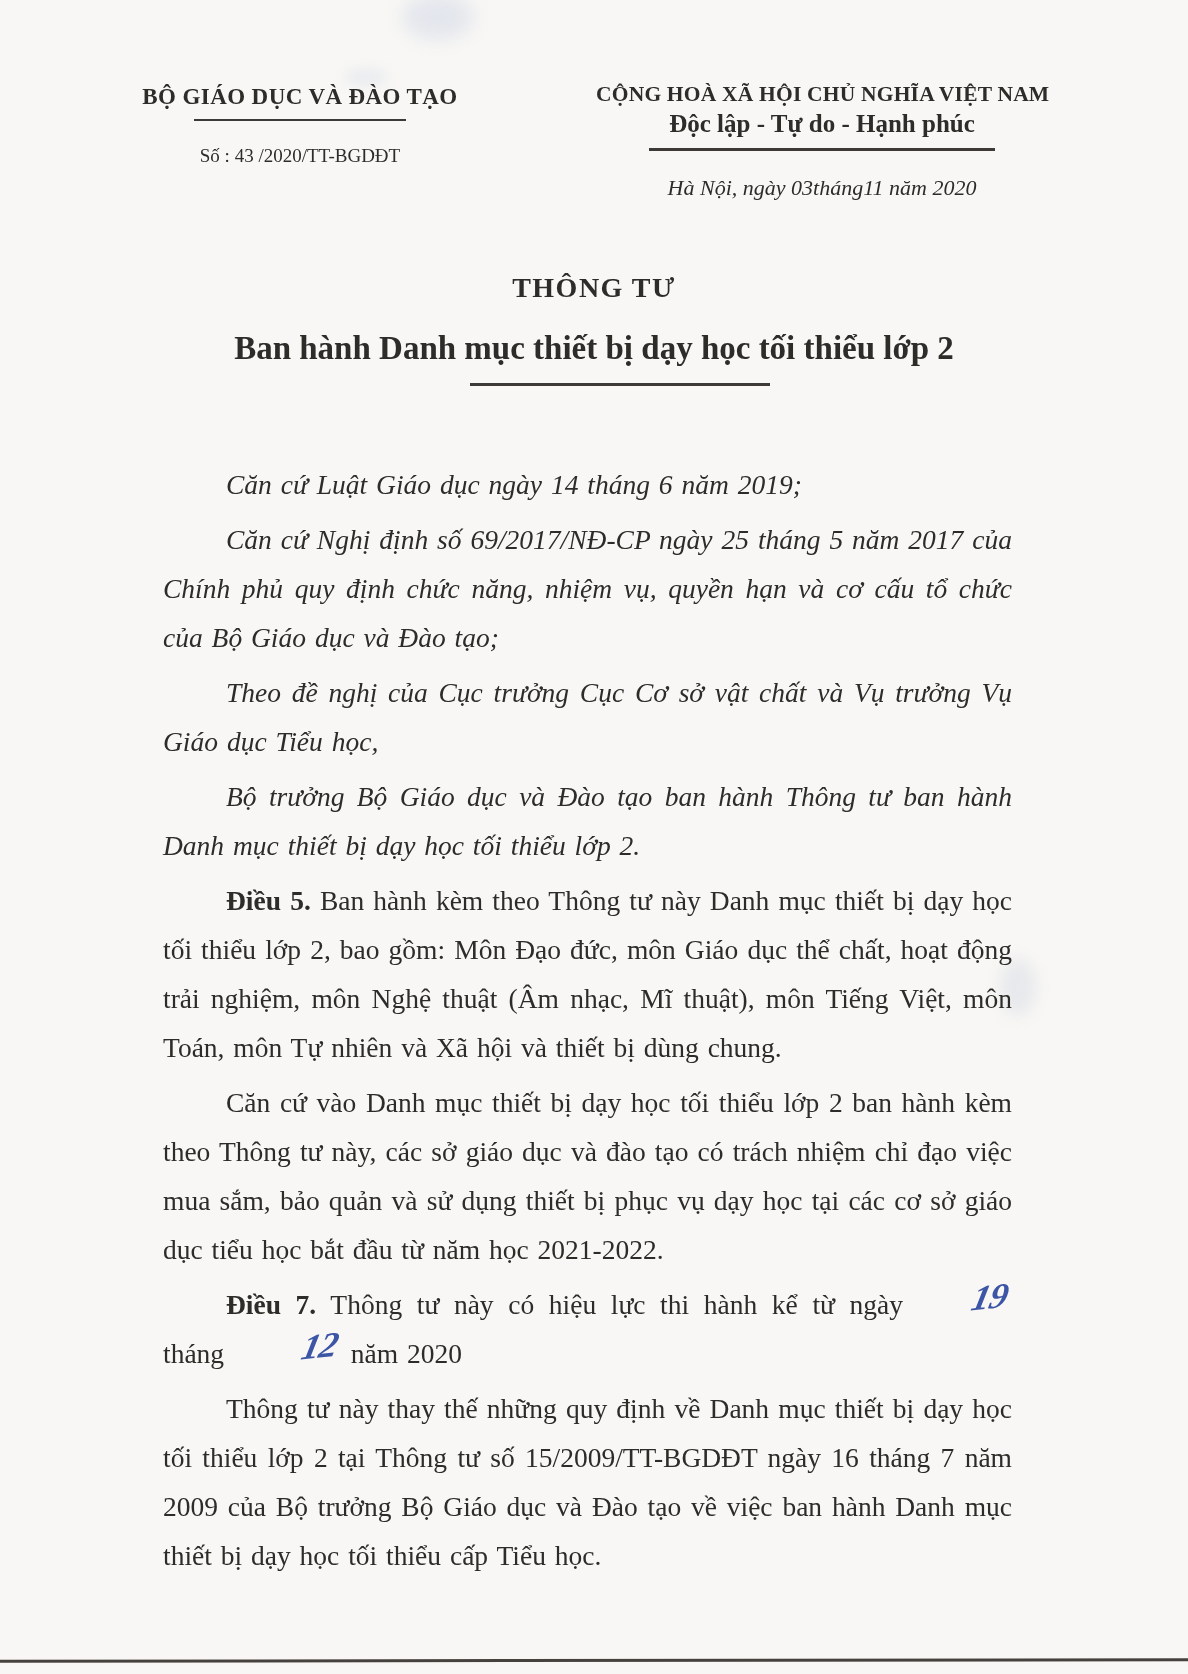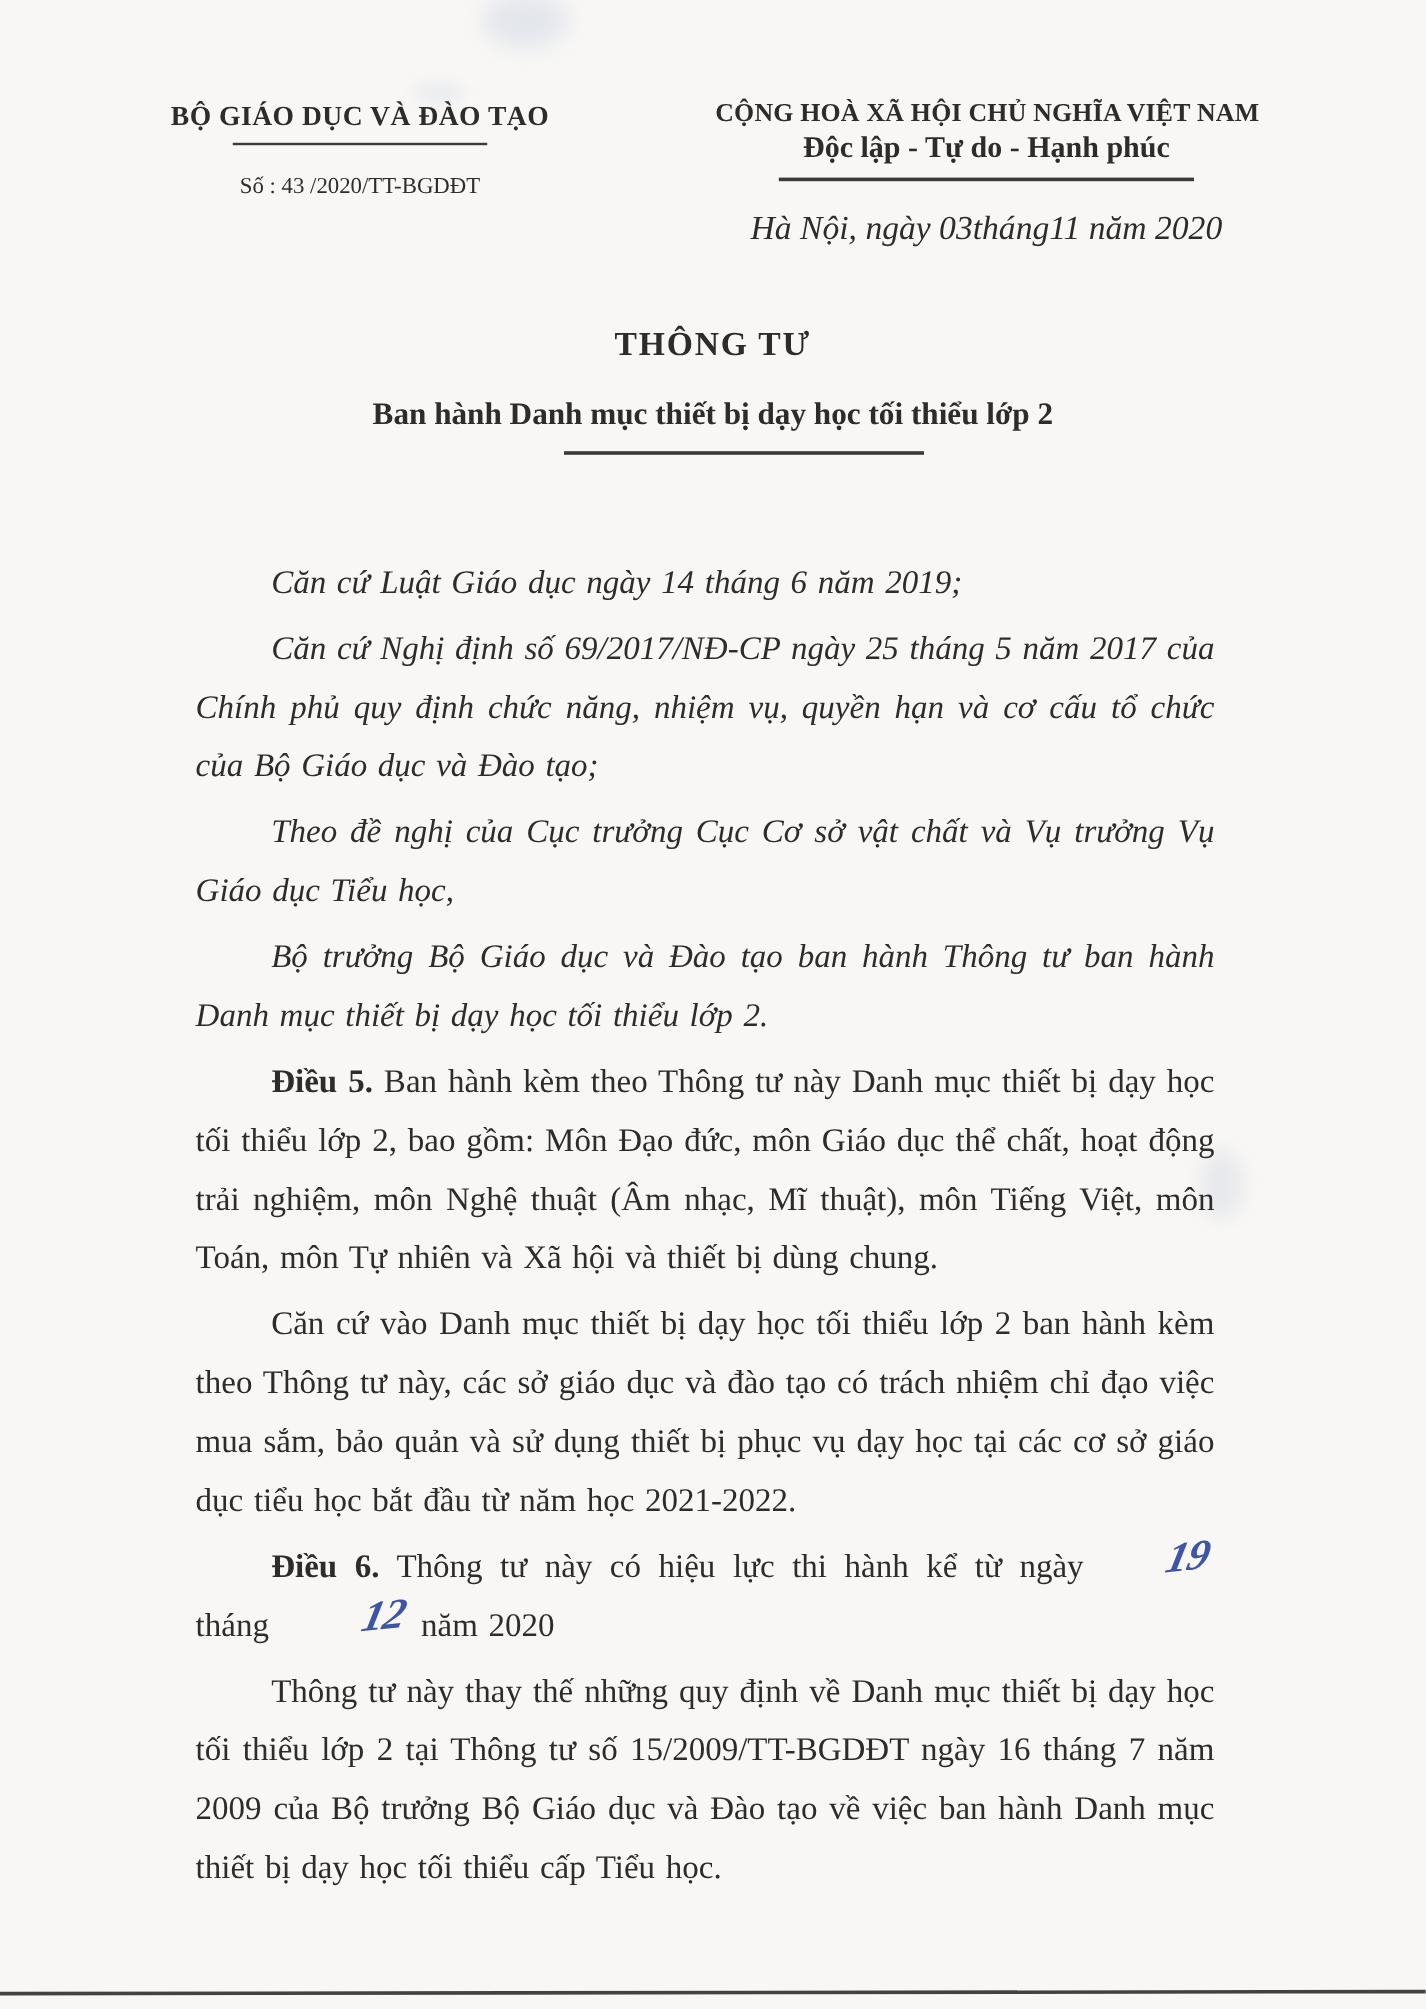--- a/index.html
+++ b/index.html
@@ -20,27 +20,27 @@
   .org{font-weight:bold;font-size:23px;letter-spacing:.4px;white-space:nowrap;}
   .org-rule{width:212px;height:2px;background:#3c3936;margin:9px auto 0;}
   .doc-number{font-size:19px;margin-top:24px;white-space:nowrap;}
   .header-right{
     position:absolute;left:596px;top:82px;width:452px;
     text-align:center;
   }
   .country{font-weight:bold;font-size:21.5px;letter-spacing:.2px;white-space:nowrap;}
   .motto{font-weight:bold;font-size:25px;margin-top:3px;white-space:nowrap;}
   .motto-rule{width:346px;height:2.5px;background:#3c3936;margin:10px auto 0;}
-  .place-date{font-style:italic;font-size:28px;margin-top:24px;white-space:nowrap;}
+  .place-date{font-style:italic;font-size:22px;margin-top:24px;white-space:nowrap;}
   
   .title-block{
     position:absolute;left:0;top:272px;width:1188px;text-align:center;
   }
   .doc-title{font-weight:bold;font-size:28px;letter-spacing:1.5px;}
-  .doc-subtitle{font-weight:bold;font-size:26px;margin-top:26px;}
+  .doc-subtitle{font-weight:bold;font-size:33px;margin-top:26px;}
   .title-rule{width:300px;height:2.5px;background:#3c3936;margin:16px auto 0;transform:translateX(26px);}
   
   .doc-body{
     position:absolute;left:163px;top:460px;width:849px;
     font-size:27.5px;line-height:49px;
     text-align:justify;
   }
   .para{margin:0 0 6px 0;text-indent:63px;word-spacing:2px;}
   .para.italic{font-style:italic;}
   .bold{font-weight:bold;}
@@ -92,19 +92,19 @@
     <div class="title-rule"></div>
   </div>
 
   <div class="doc-body">
       <p class="para italic"><span class="normal">Căn cứ Luật Giáo dục ngày 14 tháng 6 năm 2019;</span></p>
       <p class="para italic"><span class="normal">Căn cứ Nghị định số 69/2017/NĐ-CP ngày 25 tháng 5 năm 2017 của Chính phủ quy định chức năng, nhiệm vụ, quyền hạn và cơ cấu tổ chức của Bộ Giáo dục và Đào tạo;</span></p>
       <p class="para italic"><span class="normal">Theo đề nghị của Cục trưởng Cục Cơ sở vật chất và Vụ trưởng Vụ Giáo dục Tiểu học,</span></p>
       <p class="para italic"><span class="normal">Bộ trưởng Bộ Giáo dục và Đào tạo ban hành Thông tư ban hành Danh mục thiết bị dạy học tối thiểu lớp 2.</span></p>
       <p class="para normal"><span class="bold">Điều 5.</span><span class="normal"> Ban hành kèm theo Thông tư này Danh mục thiết bị dạy học tối thiểu lớp 2, bao gồm: Môn Đạo đức, môn Giáo dục thể chất, hoạt động trải nghiệm, môn Nghệ thuật (Âm nhạc, Mĩ thuật), môn Tiếng Việt, môn Toán, môn Tự nhiên và Xã hội và thiết bị dùng chung.</span></p>
       <p class="para normal"><span class="normal">Căn cứ vào Danh mục thiết bị dạy học tối thiểu lớp 2 ban hành kèm theo Thông tư này, các sở giáo dục và đào tạo có trách nhiệm chỉ đạo việc mua sắm, bảo quản và sử dụng thiết bị phục vụ dạy học tại các cơ sở giáo dục tiểu học bắt đầu từ năm học 2021-2022.</span></p>
-      <p class="para normal"><span class="bold">Điều 6.</span><span class="normal"> Thông tư này có hiệu lực thi hành kể từ ngày</span><span class="handwriting">19</span><span class="normal"> tháng </span><span class="handwriting">12</span><span class="normal"> năm 2020</span></p>
+      <p class="para normal"><span class="bold">Điều 7.</span><span class="normal"> Thông tư này có hiệu lực thi hành kể từ ngày</span><span class="handwriting">19</span><span class="normal"> tháng </span><span class="handwriting">12</span><span class="normal"> năm 2020</span></p>
       <p class="para normal"><span class="normal">Thông tư này thay thế những quy định về Danh mục thiết bị dạy học tối thiểu lớp 2 tại Thông tư số 15/2009/TT-BGDĐT ngày 16 tháng 7 năm 2009 của Bộ trưởng Bộ Giáo dục và Đào tạo về việc ban hành Danh mục thiết bị dạy học tối thiểu cấp Tiểu học.</span></p>
     </div>
 
   <div class="bottom-scan-line"></div>
 
 </div>
 
 </body></html>

